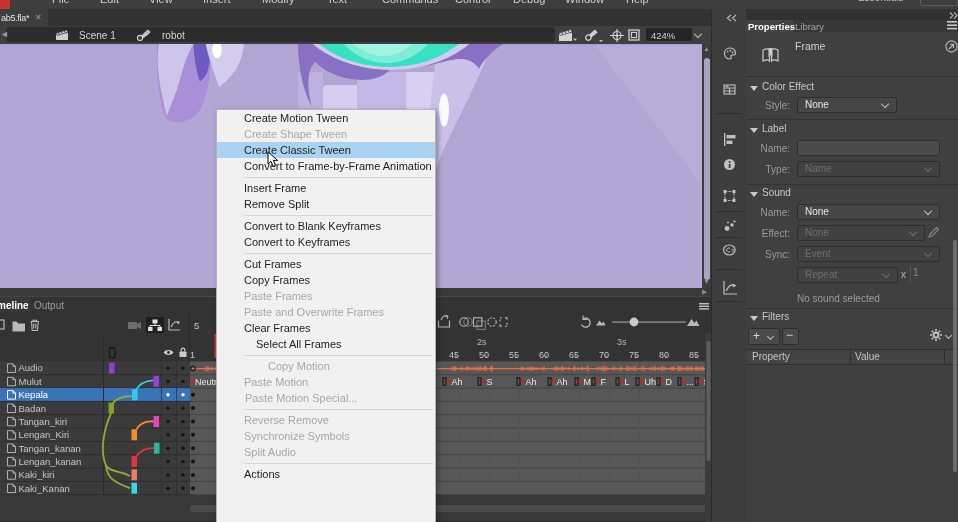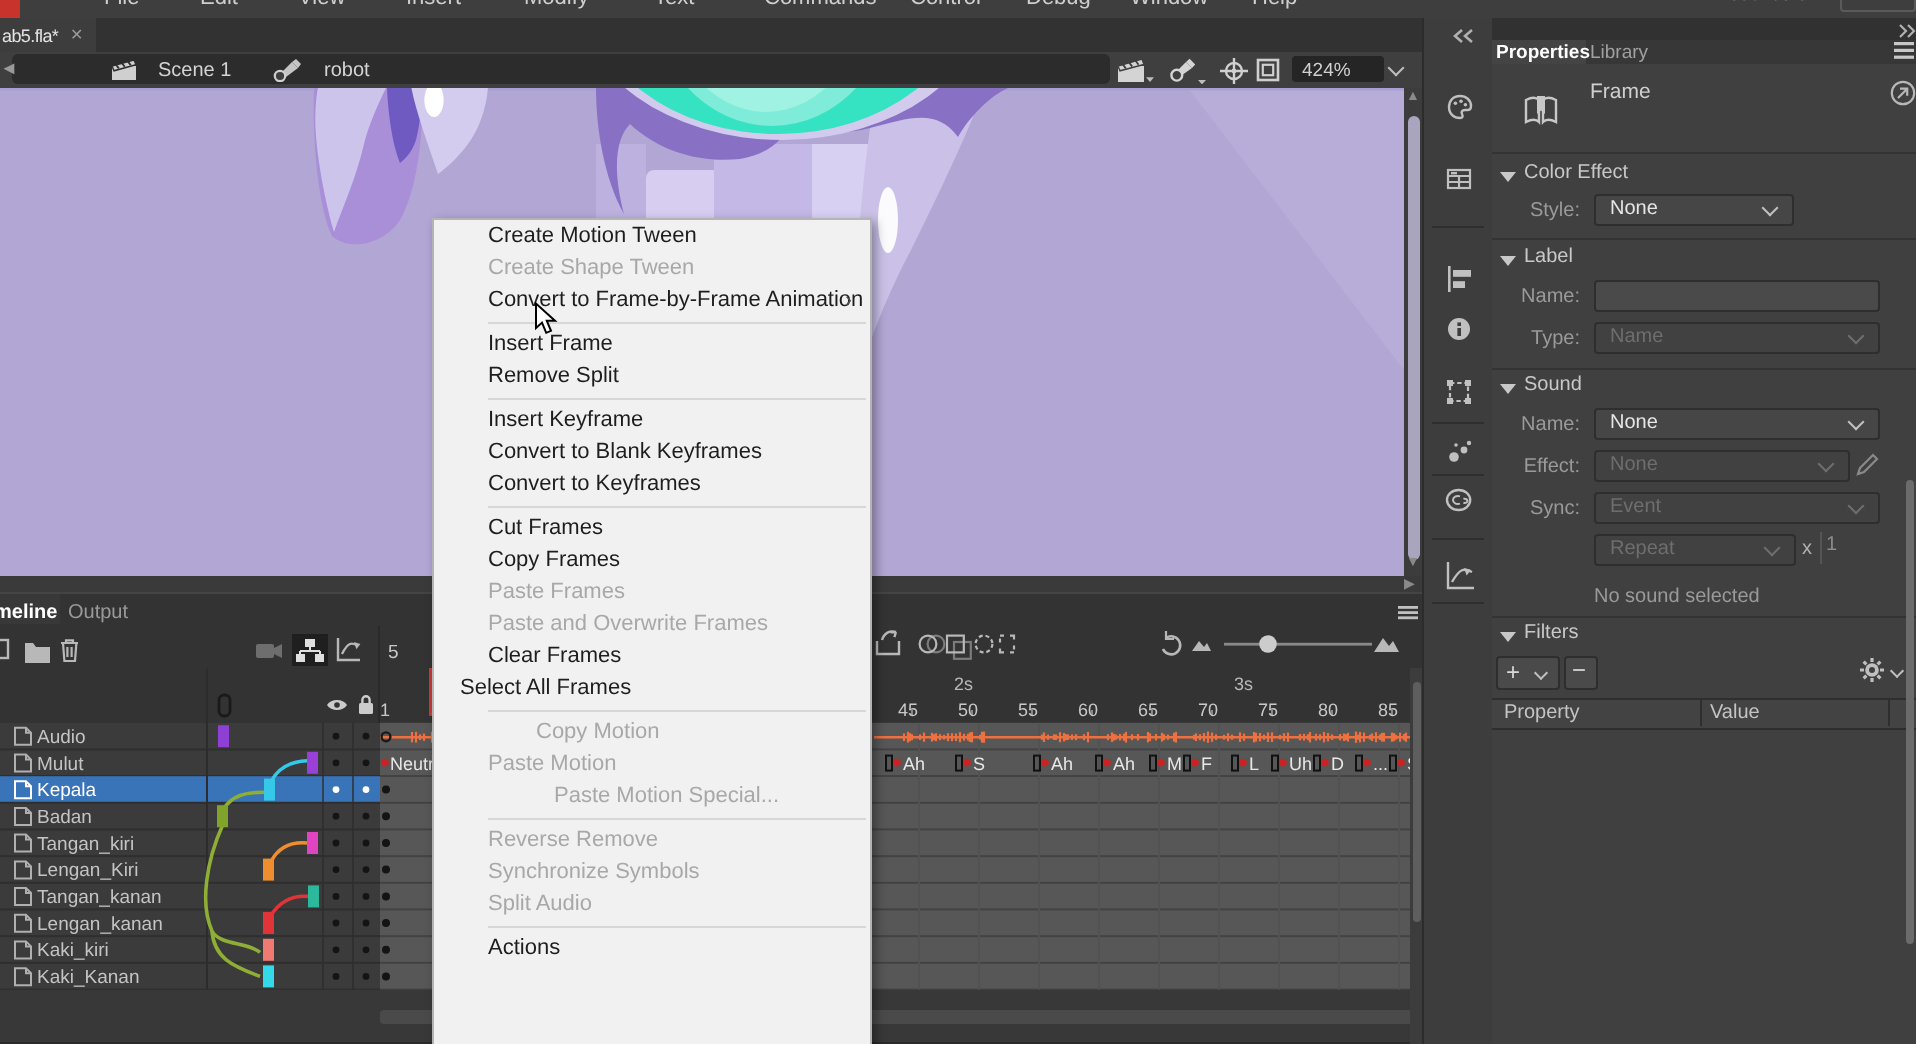--- a/index.html
+++ b/index.html
@@ -640,39 +640,39 @@
 <div class="abs" style="left:0;top:340px;width:212px;height:14px;background:#434343;border-top:1px solid #2e2e2e;border-bottom:1px solid #2e2e2e;"></div>
 <div class="lbl" style="left:6px;top:342px;font-size:10px;color:#c4c4c4;">Property</div>
 <div class="lbl" style="left:109px;top:342px;font-size:10px;color:#c4c4c4;">Value</div>
 <div class="abs" style="left:104px;top:340px;width:1px;height:14px;background:#2e2e2e;"></div>
 <div class="abs" style="left:198px;top:340px;width:1px;height:14px;background:#2e2e2e;"></div>
 <div class="abs" style="left:207px;top:231px;width:4px;height:232px;background:#6b6b6b;border-radius:2px;"></div>
 </div>
 <div class="abs" style="left:216px;top:109px;width:218px;height:413px;background:#f1f1f1;border:1px solid #b4b4b4;box-shadow:2px 2px 5px rgba(0,0,0,0.35);font-size:11px;color:#1e1e1e;">
 <div style="position:relative;height:16px;line-height:16px;padding-left:27px;color:#1e1e1e;">Create Motion Tween</div>
 <div style="position:relative;height:16px;line-height:16px;padding-left:27px;color:#a8a8a8;">Create Shape Tween</div>
+<div style="position:relative;height:16px;line-height:16px;padding-left:27px;background:#a9d3f0;color:#1e1e1e;">Create Classic Tween</div>
 <div style="position:relative;height:16px;line-height:16px;padding-left:27px;color:#1e1e1e;">Convert to Frame-by-Frame Animation<span style="position:absolute;right:9px;top:1px;color:#555;font-size:10px;">›</span></div>
 <div style="height:1px;background:#d7d7d7;margin:2.5px 2px 2.5px 27px;"></div>
 <div style="position:relative;height:16px;line-height:16px;padding-left:27px;color:#1e1e1e;">Insert Frame</div>
 <div style="position:relative;height:16px;line-height:16px;padding-left:27px;color:#1e1e1e;">Remove Split</div>
 <div style="height:1px;background:#d7d7d7;margin:2.5px 2px 2.5px 27px;"></div>
-<div style="position:relative;height:16px;line-height:16px;padding-left:27px;color:#1e1e1e;">Insert Keyframe</div>
 <div style="position:relative;height:16px;line-height:16px;padding-left:27px;color:#1e1e1e;">Convert to Blank Keyframes</div>
 <div style="position:relative;height:16px;line-height:16px;padding-left:27px;color:#1e1e1e;">Convert to Keyframes</div>
 <div style="height:1px;background:#d7d7d7;margin:2.5px 2px 2.5px 27px;"></div>
 <div style="position:relative;height:16px;line-height:16px;padding-left:27px;color:#1e1e1e;">Cut Frames</div>
 <div style="position:relative;height:16px;line-height:16px;padding-left:27px;color:#1e1e1e;">Copy Frames</div>
 <div style="position:relative;height:16px;line-height:16px;padding-left:27px;color:#a8a8a8;">Paste Frames</div>
 <div style="position:relative;height:16px;line-height:16px;padding-left:27px;color:#a8a8a8;">Paste and Overwrite Frames</div>
 <div style="position:relative;height:16px;line-height:16px;padding-left:27px;color:#1e1e1e;">Clear Frames</div>
-<div style="position:relative;height:16px;line-height:16px;padding-left:13px;color:#1e1e1e;">Select All Frames</div>
+<div style="position:relative;height:16px;line-height:16px;padding-left:39px;color:#1e1e1e;">Select All Frames</div>
 <div style="height:1px;background:#d7d7d7;margin:2.5px 2px 2.5px 27px;"></div>
 <div style="position:relative;height:16px;line-height:16px;padding-left:27px;color:#a8a8a8;margin-left:24px;">Copy Motion</div>
 <div style="position:relative;height:16px;line-height:16px;padding-left:27px;color:#a8a8a8;">Paste Motion</div>
-<div style="position:relative;height:16px;line-height:16px;padding-left:28px;color:#a8a8a8;margin-left:32px;">Paste Motion Special...</div>
+<div style="position:relative;height:16px;line-height:16px;padding-left:28px;color:#a8a8a8;">Paste Motion Special...</div>
 <div style="height:1px;background:#d7d7d7;margin:2.5px 2px 2.5px 27px;"></div>
 <div style="position:relative;height:16px;line-height:16px;padding-left:27px;color:#a8a8a8;">Reverse Remove</div>
 <div style="position:relative;height:16px;line-height:16px;padding-left:27px;color:#a8a8a8;">Synchronize Symbols</div>
 <div style="position:relative;height:16px;line-height:16px;padding-left:27px;color:#a8a8a8;">Split Audio</div>
 <div style="height:1px;background:#d7d7d7;margin:2.5px 2px 2.5px 27px;"></div>
 <div style="position:relative;height:16px;line-height:16px;padding-left:27px;color:#1e1e1e;">Actions</div>
 </div>
 <svg class="abs" style="left:267px;top:151px;" width="12" height="17" viewBox="0 0 12 17">
     <path d="M1 0.8 L1 13 L4 10.3 L6.1 15.4 L8.5 14.4 L6.4 9.4 L10.5 9.4 Z" fill="#ffffff" stroke="#000000" stroke-width="1"></path>
   </svg>

